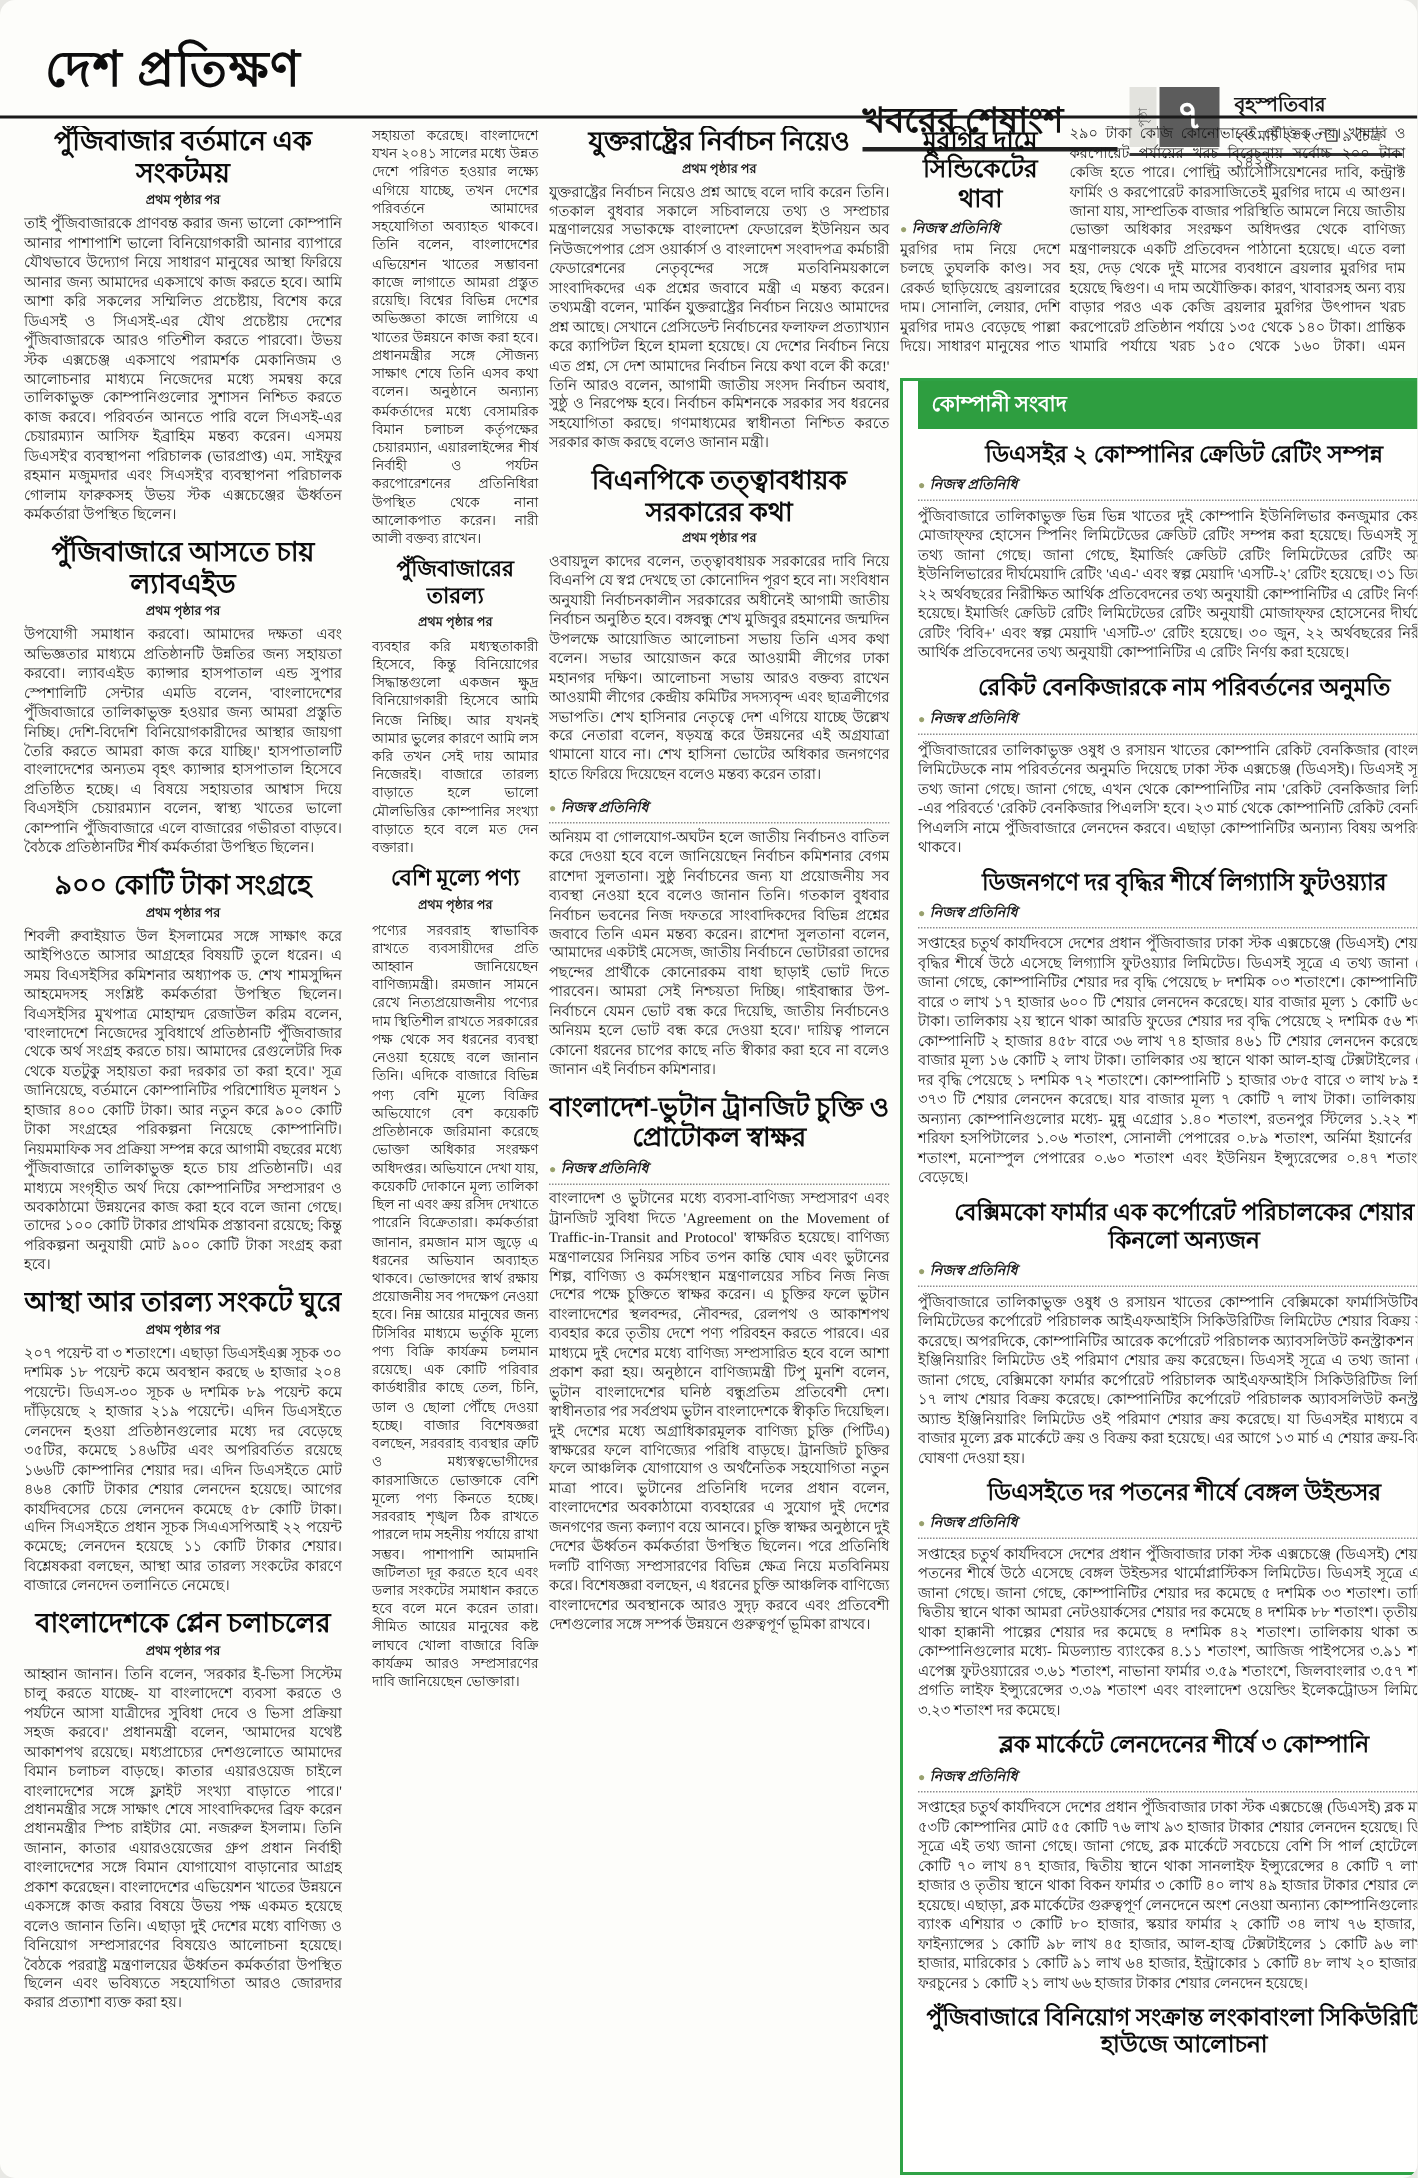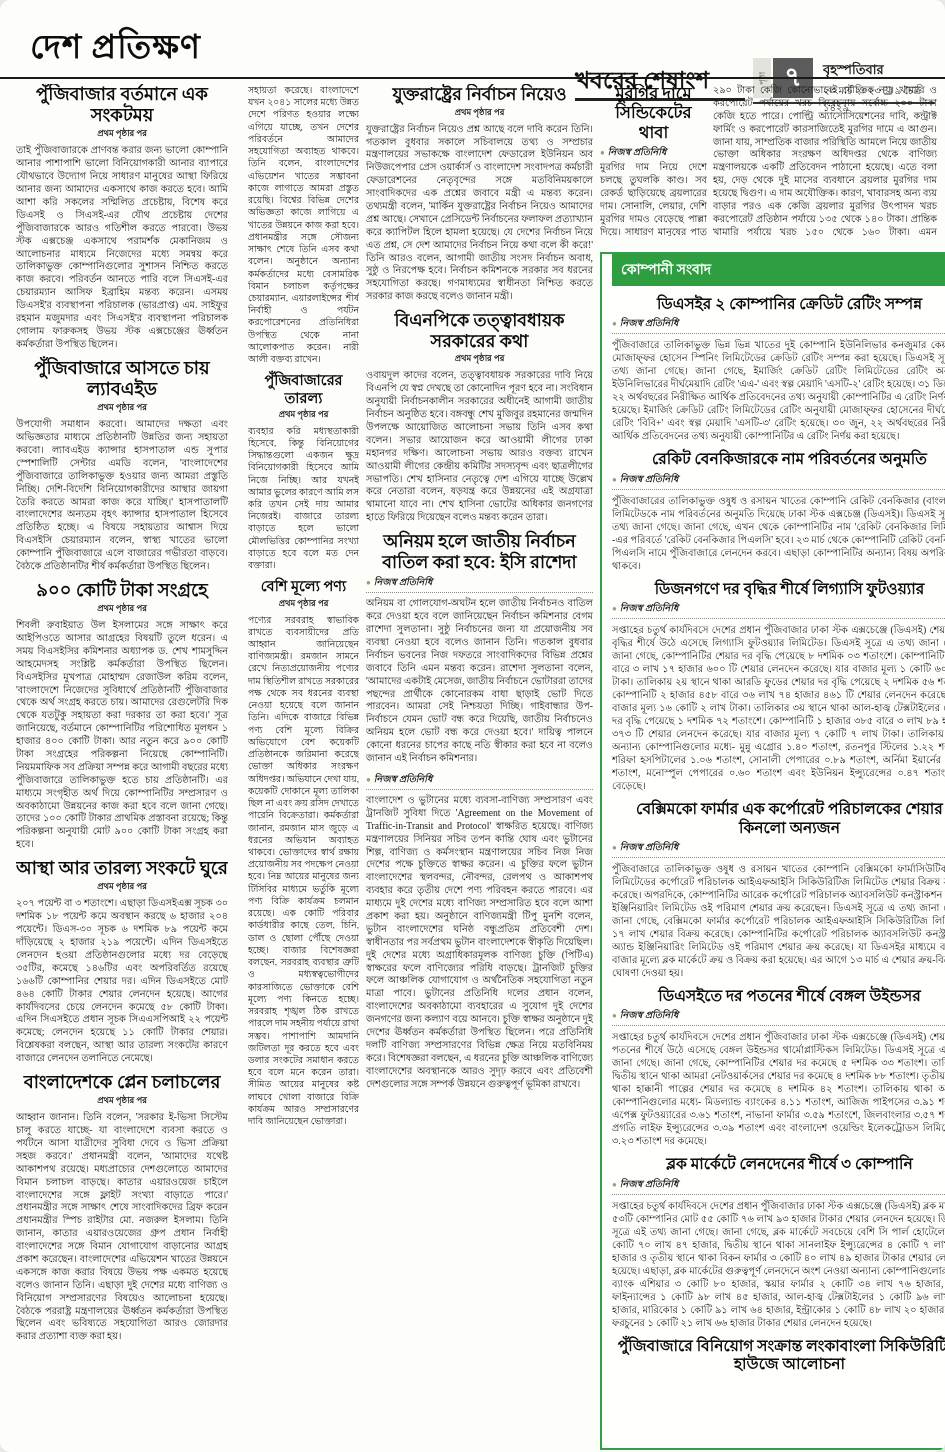--- a/index.html
+++ b/index.html
@@ -121,26 +121,26 @@
       <div class="hl hl-mid">যুক্তরাষ্ট্রের নির্বাচন নিয়েও</div>
       <div class="sub">প্রথম পৃষ্ঠার পর</div>
       <div class="body">যুক্তরাষ্ট্রের নির্বাচন নিয়েও প্রশ্ন আছে বলে দাবি করেন তিনি। গতকাল বুধবার সকালে সচিবালয়ে তথ্য ও সম্প্রচার মন্ত্রণালয়ের সভাকক্ষে বাংলাদেশ ফেডারেল ইউনিয়ন অব নিউজপেপার প্রেস ওয়ার্কার্স ও বাংলাদেশ সংবাদপত্র কর্মচারী ফেডারেশনের নেতৃবৃন্দের সঙ্গে মতবিনিময়কালে সাংবাদিকদের এক প্রশ্নের জবাবে মন্ত্রী এ মন্তব্য করেন। তথ্যমন্ত্রী বলেন, 'মার্কিন যুক্তরাষ্ট্রের নির্বাচন নিয়েও আমাদের প্রশ্ন আছে। সেখানে প্রেসিডেন্ট নির্বাচনের ফলাফল প্রত্যাখ্যান করে ক্যাপিটল হিলে হামলা হয়েছে। যে দেশের নির্বাচন নিয়ে এত প্রশ্ন, সে দেশ আমাদের নির্বাচন নিয়ে কথা বলে কী করে!' তিনি আরও বলেন, আগামী জাতীয় সংসদ নির্বাচন অবাধ, সুষ্ঠু ও নিরপেক্ষ হবে। নির্বাচন কমিশনকে সরকার সব ধরনের সহযোগিতা করছে। গণমাধ্যমের স্বাধীনতা নিশ্চিত করতে সরকার কাজ করছে বলেও জানান মন্ত্রী।</div>
     </div>
     <div class="article">
       <div class="hl hl-mid">বিএনপিকে তত্ত্বাবধায়ক সরকারের কথা</div>
       <div class="sub">প্রথম পৃষ্ঠার পর</div>
       <div class="body">ওবায়দুল কাদের বলেন, তত্ত্বাবধায়ক সরকারের দাবি নিয়ে বিএনপি যে স্বপ্ন দেখছে তা কোনোদিন পূরণ হবে না। সংবিধান অনুযায়ী নির্বাচনকালীন সরকারের অধীনেই আগামী জাতীয় নির্বাচন অনুষ্ঠিত হবে। বঙ্গবন্ধু শেখ মুজিবুর রহমানের জন্মদিন উপলক্ষে আয়োজিত আলোচনা সভায় তিনি এসব কথা বলেন। সভার আয়োজন করে আওয়ামী লীগের ঢাকা মহানগর দক্ষিণ। আলোচনা সভায় আরও বক্তব্য রাখেন আওয়ামী লীগের কেন্দ্রীয় কমিটির সদস্যবৃন্দ এবং ছাত্রলীগের সভাপতি। শেখ হাসিনার নেতৃত্বে দেশ এগিয়ে যাচ্ছে উল্লেখ করে নেতারা বলেন, ষড়যন্ত্র করে উন্নয়নের এই অগ্রযাত্রা থামানো যাবে না। শেখ হাসিনা ভোটের অধিকার জনগণের হাতে ফিরিয়ে দিয়েছেন বলেও মন্তব্য করেন তারা।</div>
     </div>
     <div class="article">
-      <div class="hl hl-mid">অনিয়ম হলে জাতীয় নির্বাচন বাতিল করা হবে: ইসি রাশেদা</div>
       <div class="byline"><span class="dot">●</span><span>নিজস্ব প্রতিনিধি</span></div>
       <div class="dotline"></div>
       <div class="body">অনিয়ম বা গোলযোগ-অঘটন হলে জাতীয় নির্বাচনও বাতিল করে দেওয়া হবে বলে জানিয়েছেন নির্বাচন কমিশনার বেগম রাশেদা সুলতানা। সুষ্ঠু নির্বাচনের জন্য যা প্রয়োজনীয় সব ব্যবস্থা নেওয়া হবে বলেও জানান তিনি। গতকাল বুধবার নির্বাচন ভবনের নিজ দফতরে সাংবাদিকদের বিভিন্ন প্রশ্নের জবাবে তিনি এমন মন্তব্য করেন। রাশেদা সুলতানা বলেন, 'আমাদের একটাই মেসেজ, জাতীয় নির্বাচনে ভোটাররা তাদের পছন্দের প্রার্থীকে কোনোরকম বাধা ছাড়াই ভোট দিতে পারবেন। আমরা সেই নিশ্চয়তা দিচ্ছি। গাইবান্ধার উপ-নির্বাচনে যেমন ভোট বন্ধ করে দিয়েছি, জাতীয় নির্বাচনেও অনিয়ম হলে ভোট বন্ধ করে দেওয়া হবে।' দায়িত্ব পালনে কোনো ধরনের চাপের কাছে নতি স্বীকার করা হবে না বলেও জানান এই নির্বাচন কমিশনার।</div>
     </div>
     <div class="article">
+      <div class="hl hl-mid">বাংলাদেশ-ভুটান ট্রানজিট চুক্তি ও প্রোটোকল স্বাক্ষর</div>
       <div class="byline"><span class="dot">●</span><span>নিজস্ব প্রতিনিধি</span></div>
       <div class="dotline"></div>
       <div class="body">বাংলাদেশ ও ভুটানের মধ্যে ব্যবসা-বাণিজ্য সম্প্রসারণ এবং ট্রানজিট সুবিধা দিতে 'Agreement on the Movement of Traffic-in-Transit and Protocol' স্বাক্ষরিত হয়েছে। বাণিজ্য মন্ত্রণালয়ের সিনিয়র সচিব তপন কান্তি ঘোষ এবং ভুটানের শিল্প, বাণিজ্য ও কর্মসংস্থান মন্ত্রণালয়ের সচিব নিজ নিজ দেশের পক্ষে চুক্তিতে স্বাক্ষর করেন। এ চুক্তির ফলে ভুটান বাংলাদেশের স্থলবন্দর, নৌবন্দর, রেলপথ ও আকাশপথ ব্যবহার করে তৃতীয় দেশে পণ্য পরিবহন করতে পারবে। এর মাধ্যমে দুই দেশের মধ্যে বাণিজ্য সম্প্রসারিত হবে বলে আশা প্রকাশ করা হয়। অনুষ্ঠানে বাণিজ্যমন্ত্রী টিপু মুনশি বলেন, ভুটান বাংলাদেশের ঘনিষ্ঠ বন্ধুপ্রতিম প্রতিবেশী দেশ। স্বাধীনতার পর সর্বপ্রথম ভুটান বাংলাদেশকে স্বীকৃতি দিয়েছিল। দুই দেশের মধ্যে অগ্রাধিকারমূলক বাণিজ্য চুক্তি (পিটিএ) স্বাক্ষরের ফলে বাণিজ্যের পরিধি বাড়ছে। ট্রানজিট চুক্তির ফলে আঞ্চলিক যোগাযোগ ও অর্থনৈতিক সহযোগিতা নতুন মাত্রা পাবে। ভুটানের প্রতিনিধি দলের প্রধান বলেন, বাংলাদেশের অবকাঠামো ব্যবহারের এ সুযোগ দুই দেশের জনগণের জন্য কল্যাণ বয়ে আনবে। চুক্তি স্বাক্ষর অনুষ্ঠানে দুই দেশের ঊর্ধ্বতন কর্মকর্তারা উপস্থিত ছিলেন। পরে প্রতিনিধি দলটি বাণিজ্য সম্প্রসারণের বিভিন্ন ক্ষেত্র নিয়ে মতবিনিময় করে। বিশেষজ্ঞরা বলছেন, এ ধরনের চুক্তি আঞ্চলিক বাণিজ্যে বাংলাদেশের অবস্থানকে আরও সুদৃঢ় করবে এবং প্রতিবেশী দেশগুলোর সঙ্গে সম্পর্ক উন্নয়নে গুরুত্বপূর্ণ ভূমিকা রাখবে।</div>
     </div>
   </div>
 
   <div id="trLeft" class="col">
     <div class="hl hl-tr">মুরগির দামে সিন্ডিকেটের থাবা</div>
     <div class="byline"><span class="dot">●</span><span>নিজস্ব প্রতিনিধি</span></div>
     <div class="body">মুরগির দাম নিয়ে দেশে চলছে তুঘলকি কাণ্ড। সব রেকর্ড ছাড়িয়েছে ব্রয়লারের দাম। সোনালি, লেয়ার, দেশি মুরগির দামও বেড়েছে পাল্লা দিয়ে। সাধারণ মানুষের পাত থেকে হারাতে বসেছে প্রয়োজনীয় এ আমিষ। ভোক্তা অধিকার বলছে, ব্রয়লারের দাম</div>

